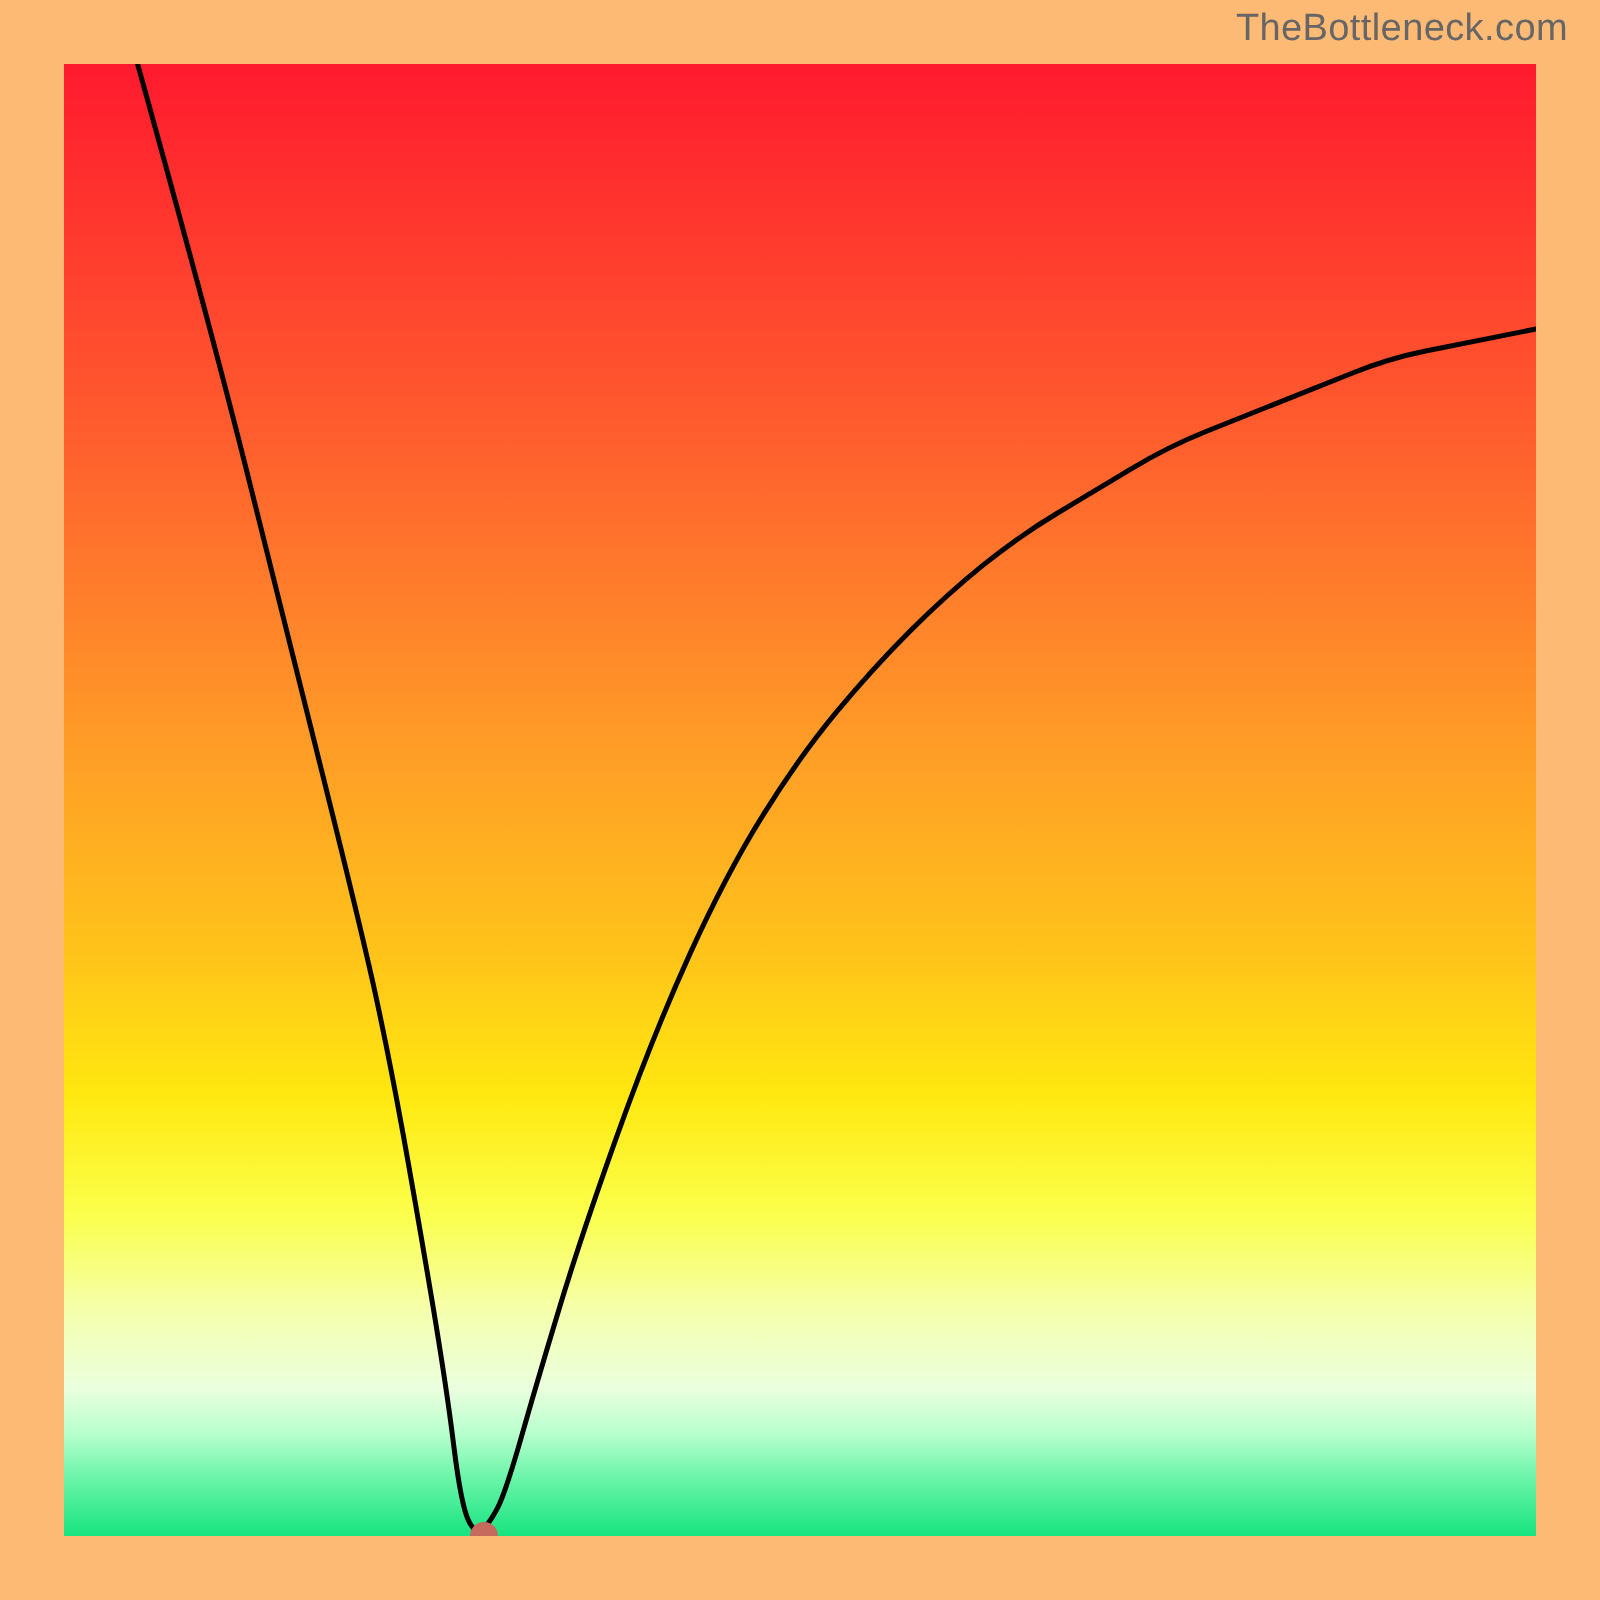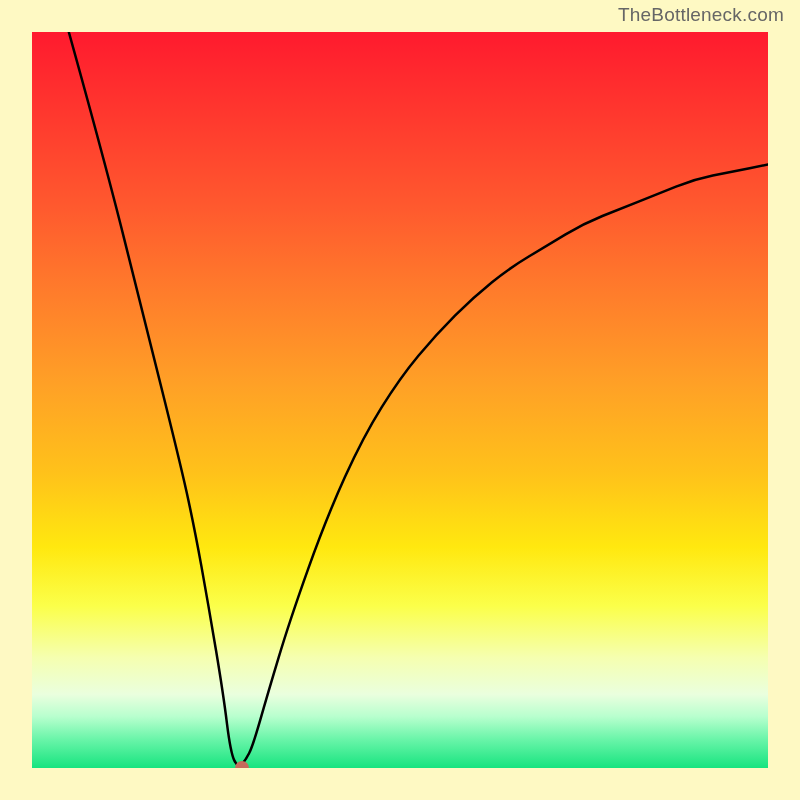--- a/index.html
+++ b/index.html
@@ -10,21 +10,21 @@
     background: #000;
     overflow: hidden;
     font-family: Arial, Helvetica, sans-serif;
   }
   .frame {
     position: absolute;
     left: 0;
     top: 0;
     width: 800px;
     height: 800px;
-    background: #fef9c3;
+    background: #fdba74;
   }
   .plot {
     position: absolute;
     left: 32px;
     top: 32px;
     width: 736px;
     height: 736px;
     background: linear-gradient(
       to bottom,
       #ff1a2e 0%,

